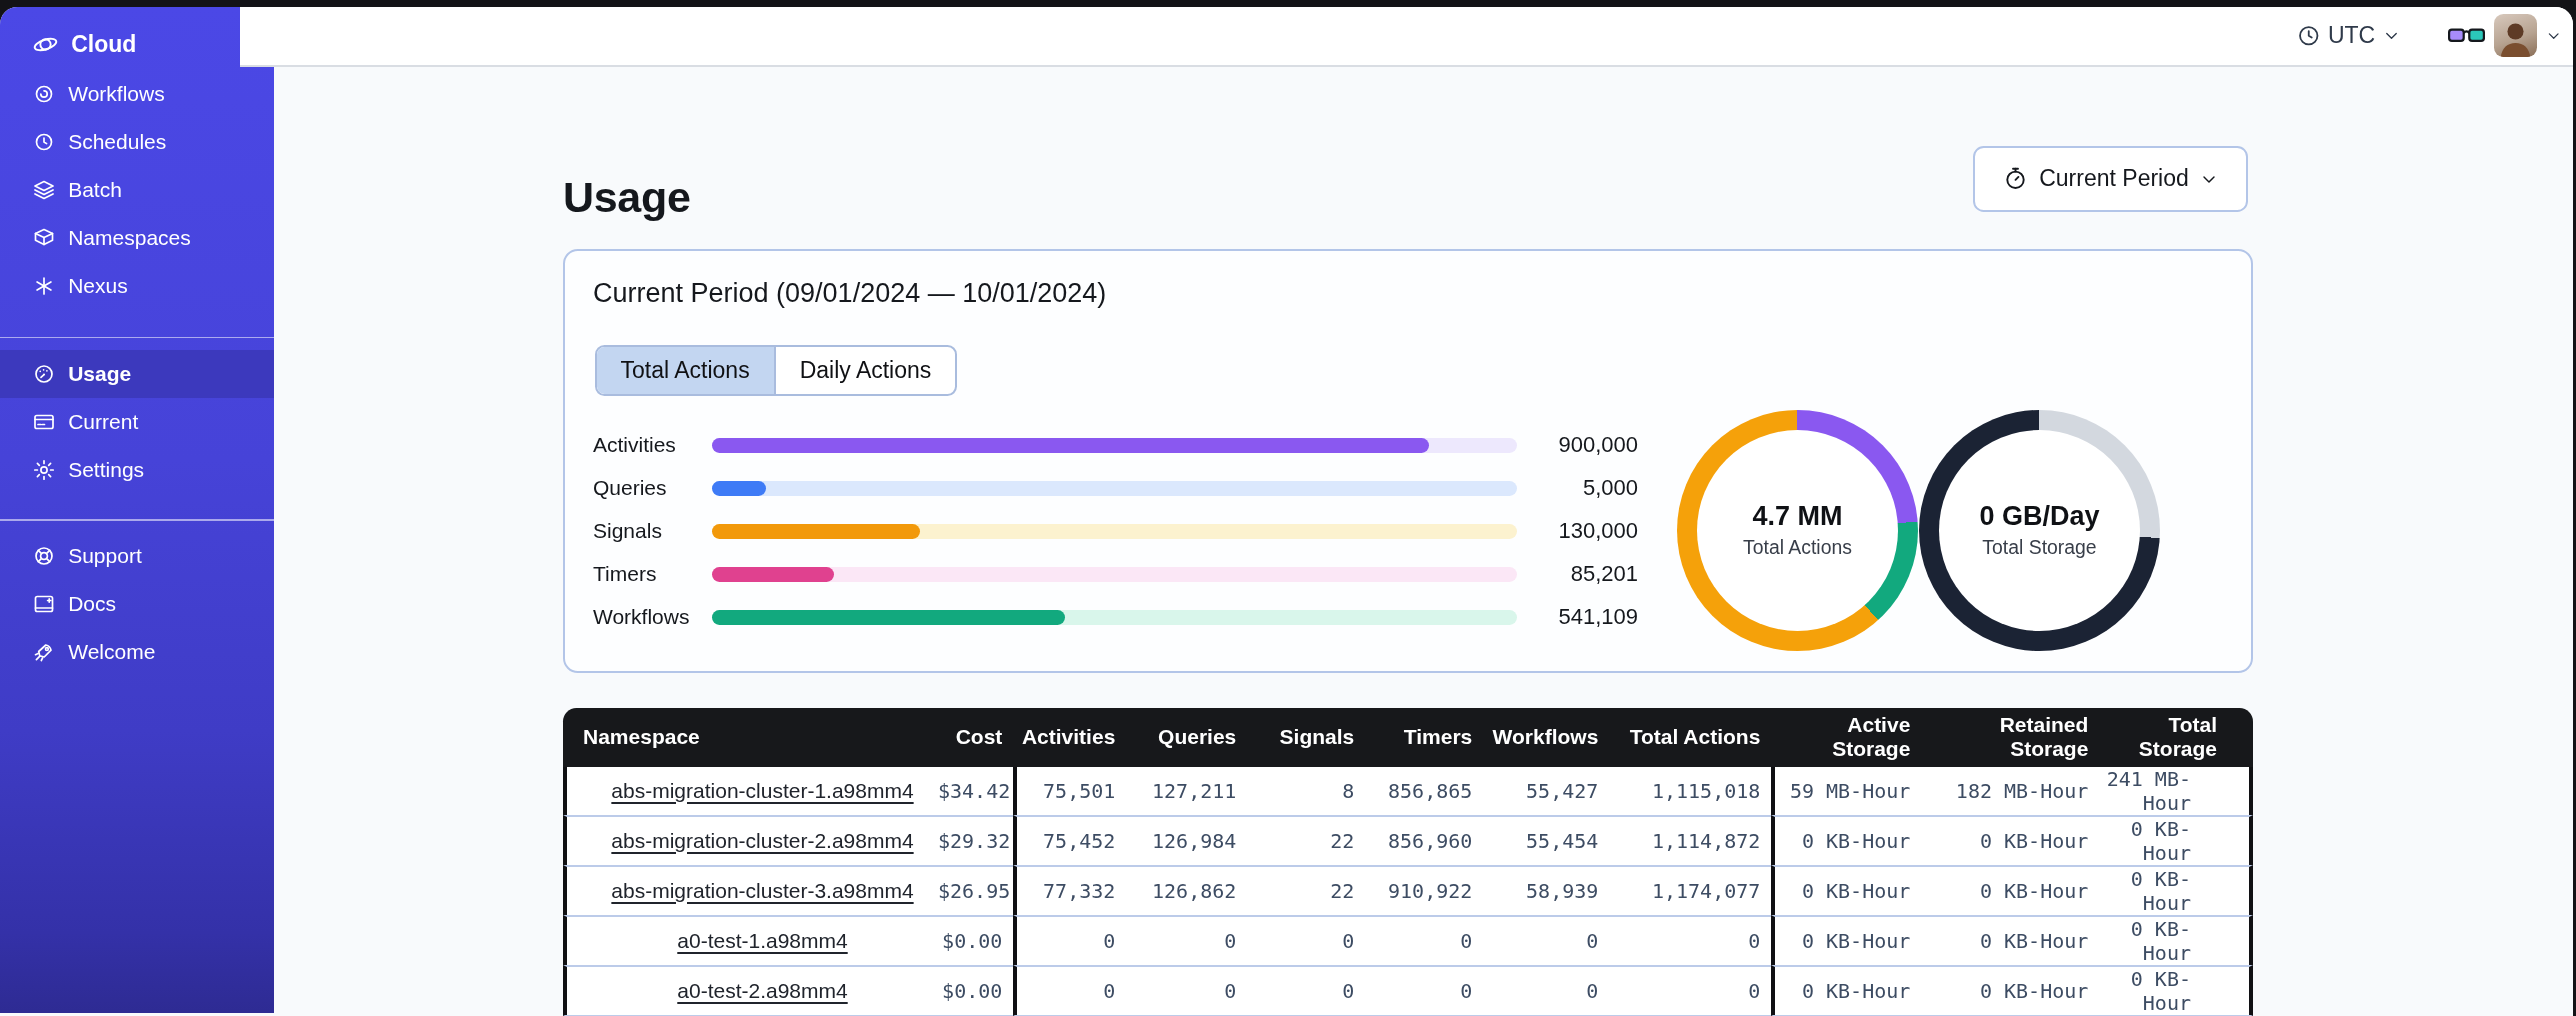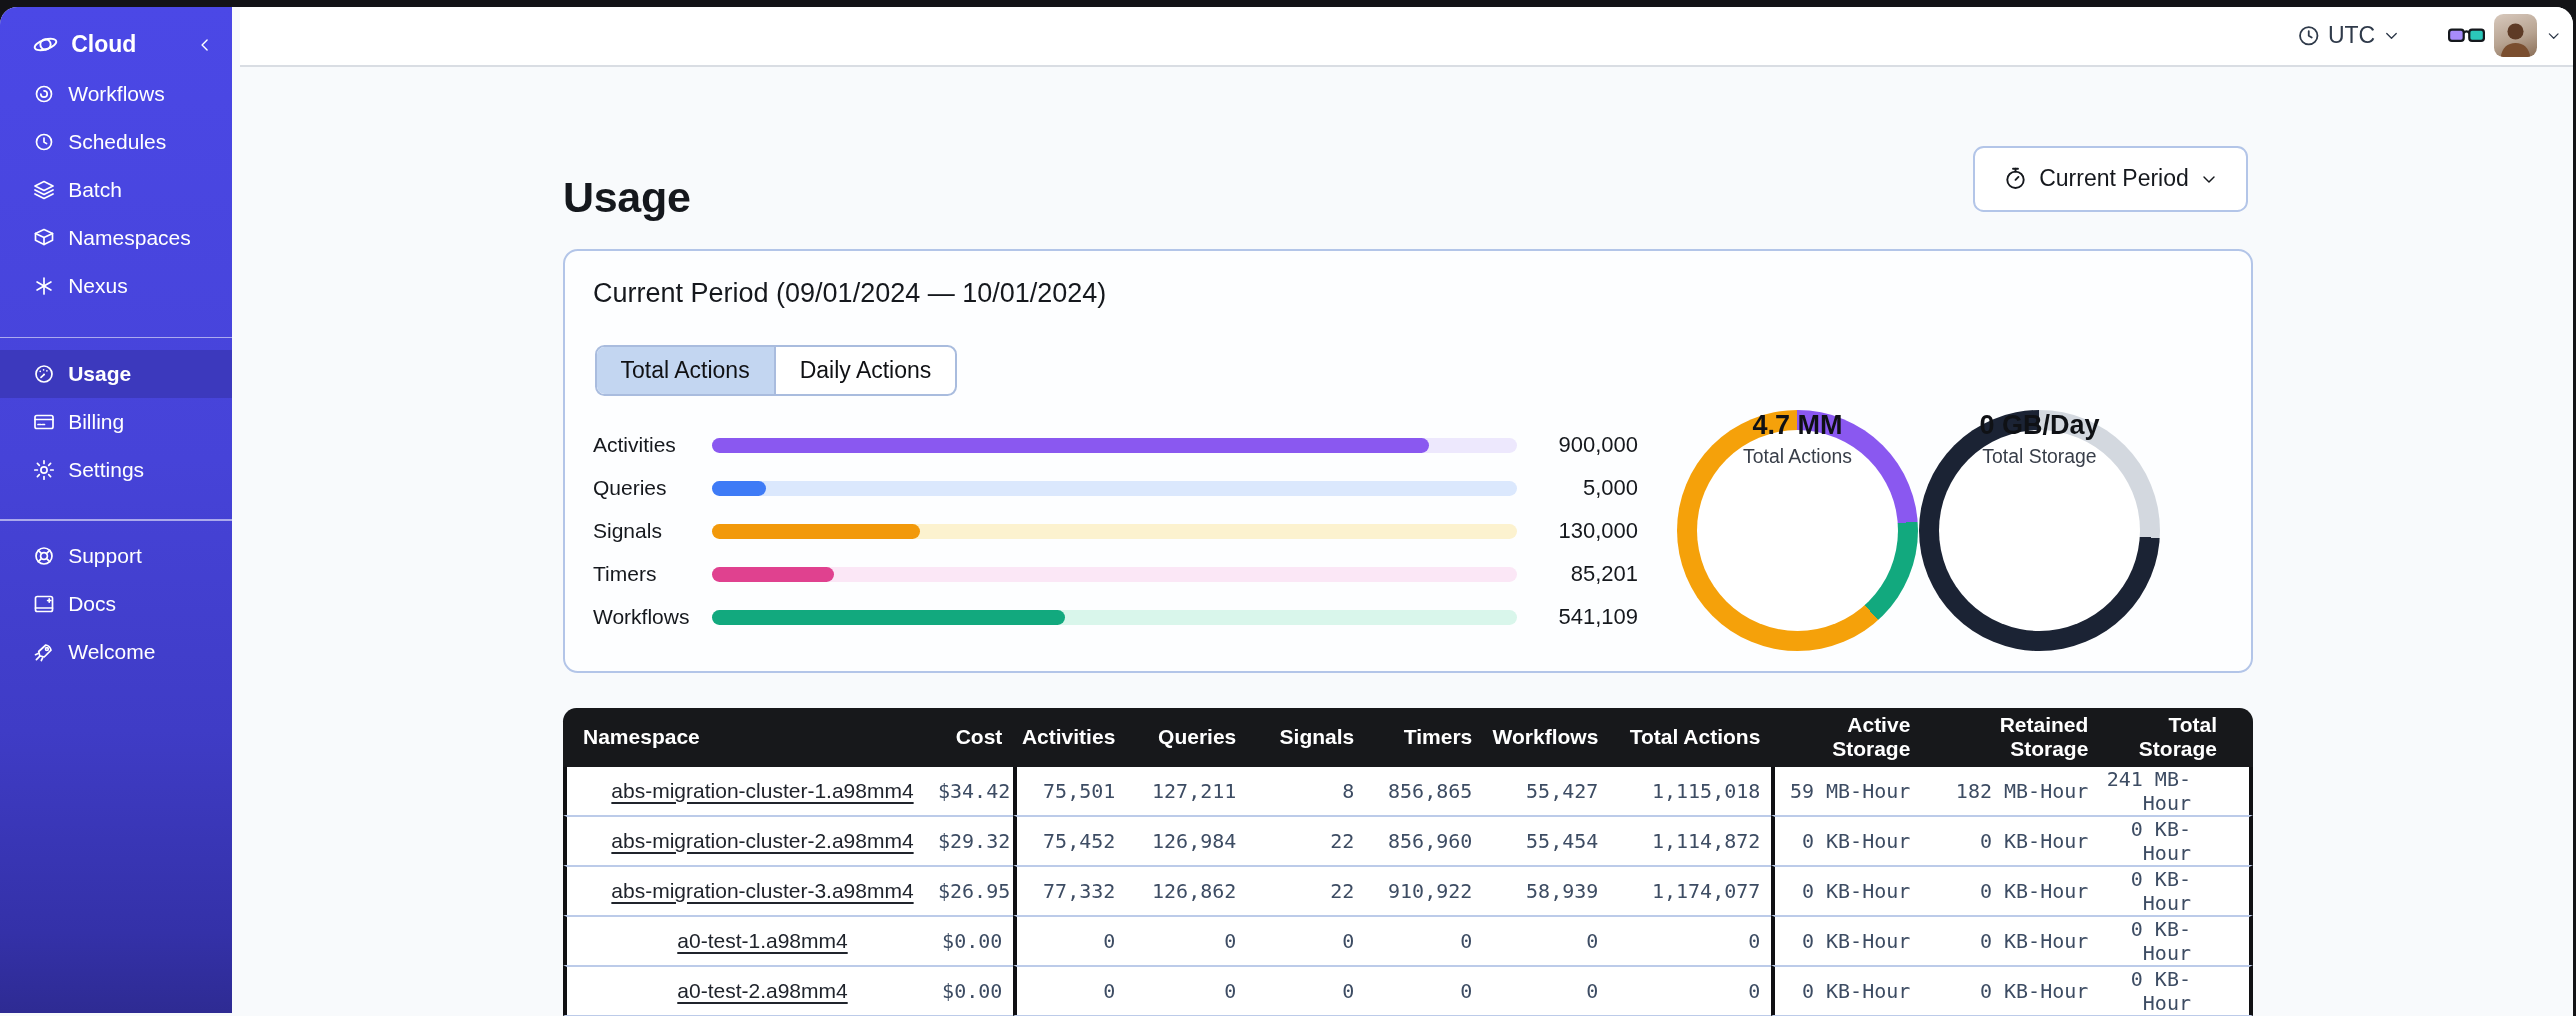--- a/index.html
+++ b/index.html
@@ -2,21 +2,21 @@
 <html style="font-size:10.7px"><head>
 <meta charset="utf-8">
 <style>
   html,body{margin:0;padding:0}
   .stage{position:relative;width:2576px;height:1016px;background:#131316;overflow:hidden;
          font-family:"Liberation Sans",sans-serif;-webkit-font-smoothing:antialiased}
   .window{position:absolute;left:0;top:6.7px;width:2573px;height:1010px;background:#F8FAFC;
           border-radius:17.4px 17.4px 0 0;overflow:hidden}
 
   
-  .sidebar{position:absolute;left:0;top:0;bottom:4px;width:232px;color:#fff;
+  .sidebar{position:absolute;left:0;top:0;bottom:4px;width:274px;color:#fff;
            background:linear-gradient(180deg,#4B48E6 0%,#4643D8 45%,#3F3CC6 72%,#3431A8 92%,#2E2B93 100%)}
   .ic{fill:none;stroke:currentColor;stroke-width:1.7;stroke-linecap:round;stroke-linejoin:round}
   .side-brand{display:flex;align-items:center;gap:12.7px;height:63px;padding:13.4px 17.4px 0 31.5px;box-sizing:border-box}
   .side-brand .ic{width:27px;height:27px}
   .brand-label{font-size:23px;font-weight:600;flex:1}
   .collapse-btn{display:flex;align-items:center;cursor:pointer}
   .collapse-btn .ic{width:20px;height:20px}
   .side-item{display:flex;align-items:center;gap:12.7px;height:48px;padding:0 13.4px 0 31.5px;
              font-size:21px;font-weight:500;cursor:pointer;box-sizing:border-box}
   .side-item .ic{width:24px;height:24px;flex:none}
@@ -60,21 +60,21 @@
   .bar-row{display:flex;align-items:center;height:43px}
   .bar-label{width:119px;font-size:21px;color:#15181D}
   .bar-track{position:relative;width:805px;height:14.8px;border-radius:7.4px;flex:none}
   .bar-fill{position:absolute;left:0;top:0;height:14.8px;border-radius:7.4px}
   .bar-value{flex:1;text-align:right;font-size:22px;color:#15181D}
 
   .donut{position:absolute;width:241px;height:241px;border-radius:50%}
   #donut-actions{left:1112px;top:159px}
   #donut-storage{left:1354px;top:159px}
   .donut-hole{position:absolute;inset:20px;border-radius:50%;background:#fff}
-  .donut-center{position:absolute;inset:0;display:flex;flex-direction:column;align-items:center;gap:4px;z-index:2}
+  .donut-center{position:absolute;inset:0;display:flex;flex-direction:column;align-items:center;justify-content:center;gap:4px;z-index:2}
   .donut-value{font-size:27px;font-weight:600;color:#0F1115}
   .donut-sub{font-size:19.4px;color:#383E49}
 
   
   .ns-table{position:absolute;left:563px;top:701px;width:1690px;border-collapse:separate;border-spacing:0;table-layout:fixed}
   .ns-table th{background:#17181B;color:#fff;font-size:21px;font-weight:600;height:59px;
                padding:0 10.7px 0 0;text-align:right;vertical-align:middle;font-family:"Liberation Sans",sans-serif}
   .ns-table th.c-ns{text-align:left;padding-left:20px}
   .ns-table th:first-child{border-radius:13.4px 0 0 0}
   .ns-table th:last-child{border-radius:0 13.4px 0 0;padding-right:36px}
@@ -159,21 +159,21 @@
               <path d="M11.2 13.4 9 15.4"></path>
             </svg>
         <span>Usage</span>
       </div>
       <div class="side-item">
         <svg class="ic" viewBox="0 0 24 24">
               <rect x="3" y="5.5" width="18" height="13" rx="1.8"></rect>
               <path d="M3 9.5h18"></path>
               <path d="M6 14.5h3M10.5 14.5h2"></path>
             </svg>
-        <span>Billing</span>
+        <span>Current</span>
       </div>
       <div class="side-item">
         <svg class="ic" viewBox="0 0 24 24">
               <circle cx="12" cy="12" r="3.1"></circle>
               <path d="M12 2.8v2.6M12 18.6v2.6M2.8 12h2.6M18.6 12h2.6M5.4 5.4l1.9 1.9M16.7 16.7l1.9 1.9M18.6 5.4l-1.9 1.9M7.3 16.7l-1.9 1.9"></path>
             </svg>
         <span>Settings</span>
       </div>
     </div>
 

